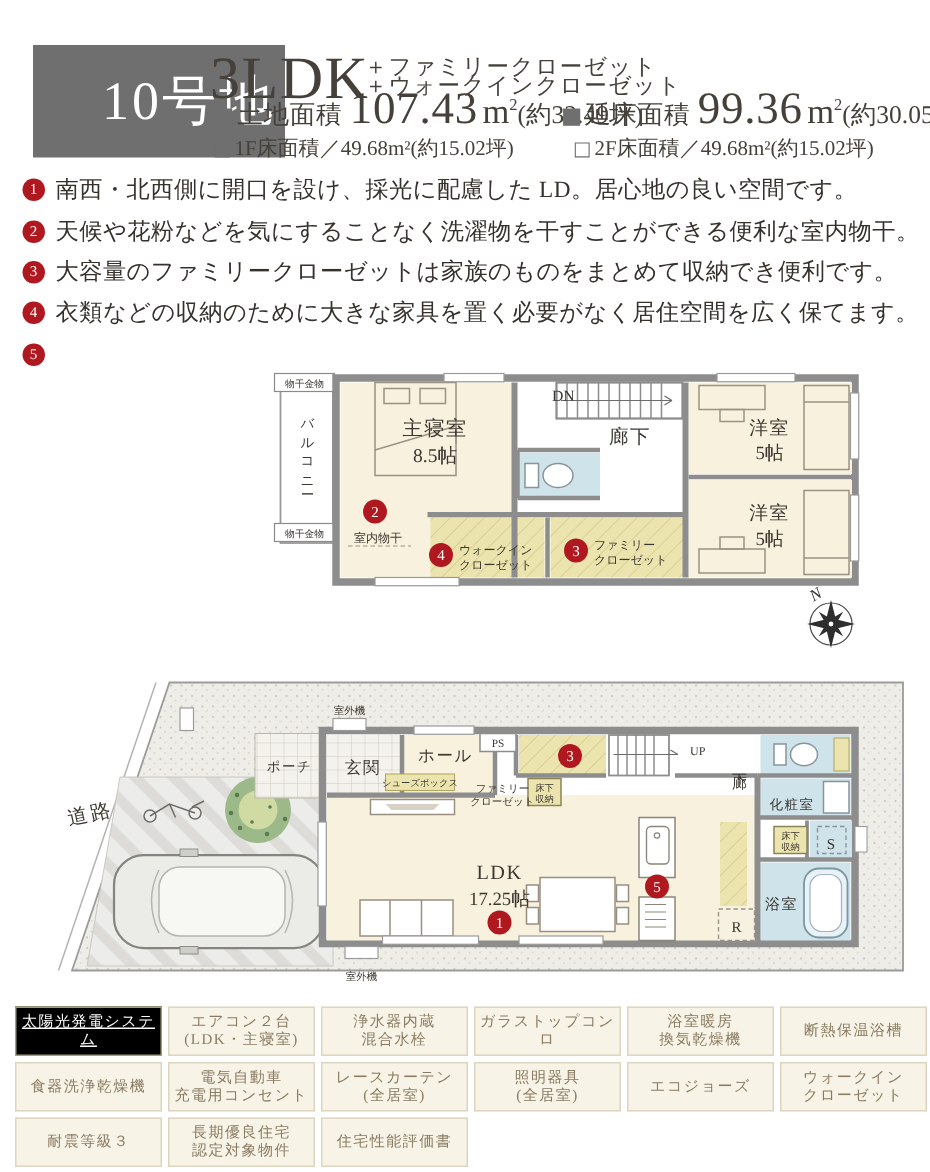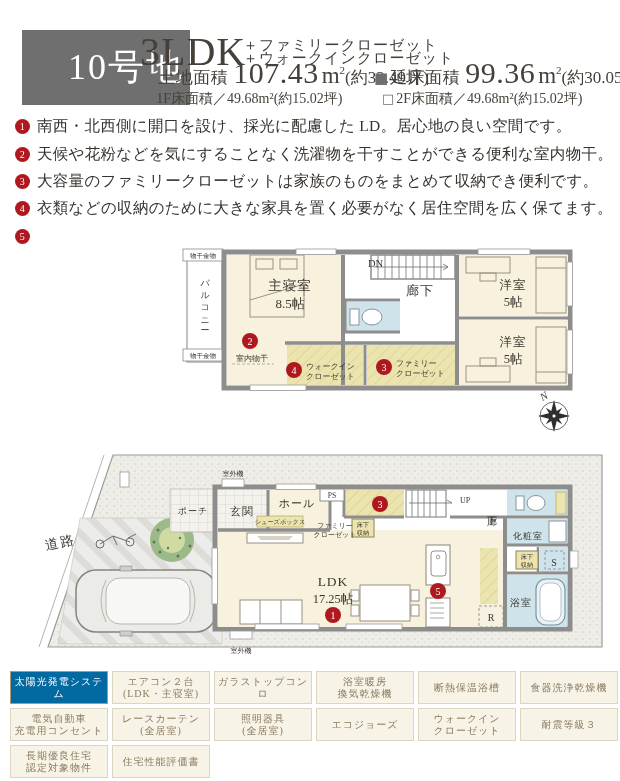--- a/index.html
+++ b/index.html
@@ -43,21 +43,21 @@
   .rm-label{letter-spacing:1px;}
   .v-text{writing-mode:vertical-rl;text-orientation:upright;}
   .badge-txt{fill:#ffffff;font-size:10px;}
 
   
   .features-grid{position:absolute;left:10px;top:671px;display:grid;
                  grid-template-columns:repeat(6,98px);grid-auto-rows:33px;gap:4px;}
   .fcell{background:#f7f3e6;border:1px solid #ddd5c0;color:#8a7b62;
          display:flex;align-items:center;justify-content:center;text-align:center;
          font-size:10px;line-height:12px;letter-spacing:1px;white-space:pre-line;}
-  .fcell.hl{background:#0369a1;border-color:#a89d72;color:#ffffff;}
+  .fcell.hl{background:#000000;border-color:#a89d72;color:#ffffff;text-decoration:underline;}
 </style>
 </head>
 <body>
 
 <div class="lot-box">
   <span>10号地</span>
 </div>
 <div class="plan-title">3LDK</div>
 <div class="plan-extras">
   <div>＋ファミリークローゼット</div>
@@ -420,20 +420,22 @@
       <rect x="346" y="624" width="56" height="5.5"></rect>
     <rect x="212" y="548" width="5.5" height="56"></rect>
     <rect x="570" y="551" width="8" height="17" stroke-width="0.7"></rect>
   </g>
 </svg>
 
 <div class="features-grid">
   <div class="fcell hl">太陽光発電システム</div>
   <div class="fcell">エアコン２台
 (LDK・主寝室)</div>
+  <div class="fcell">浄水器内蔵
+混合水栓</div>
   <div class="fcell">ガラストップコンロ</div>
   <div class="fcell">浴室暖房
 換気乾燥機</div>
   <div class="fcell">断熱保温浴槽</div>
   <div class="fcell">食器洗浄乾燥機</div>
   <div class="fcell">電気自動車
 充電用コンセント</div>
   <div class="fcell">レースカーテン
 (全居室)</div>
   <div class="fcell">照明器具

